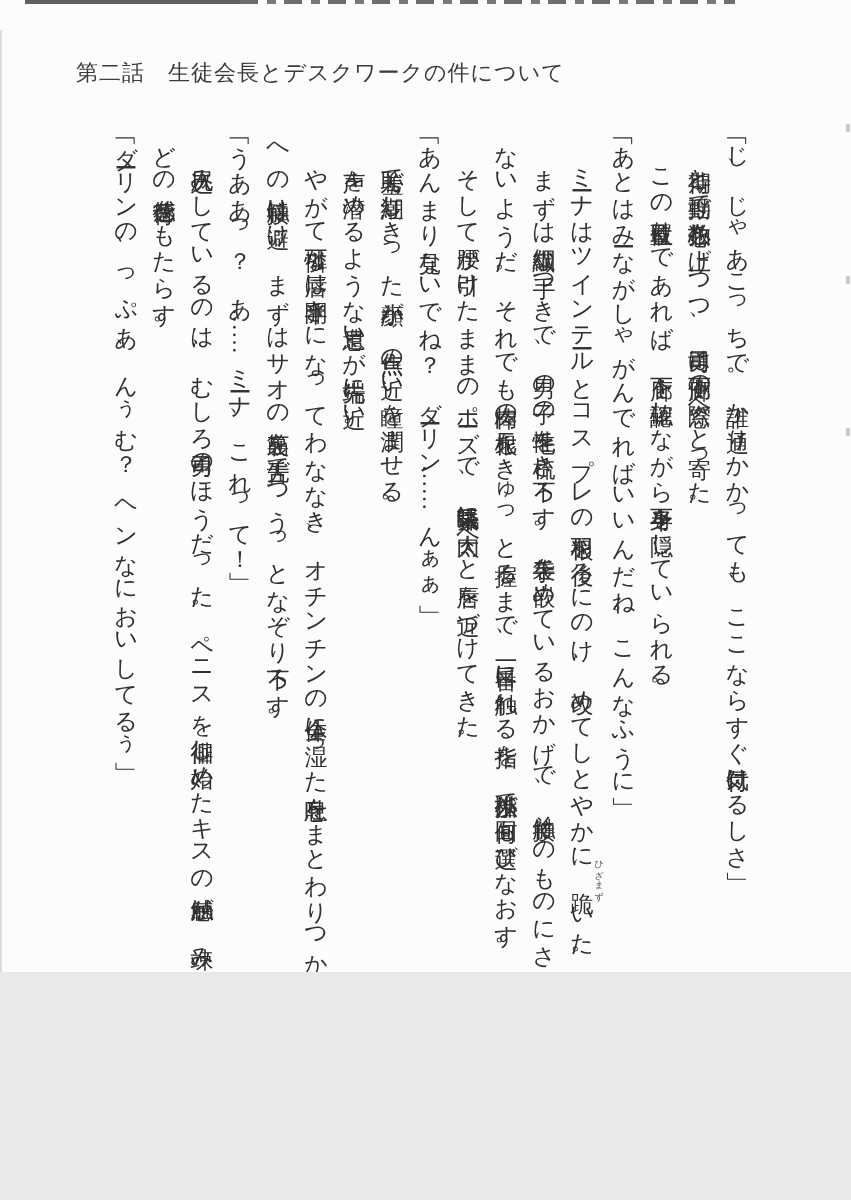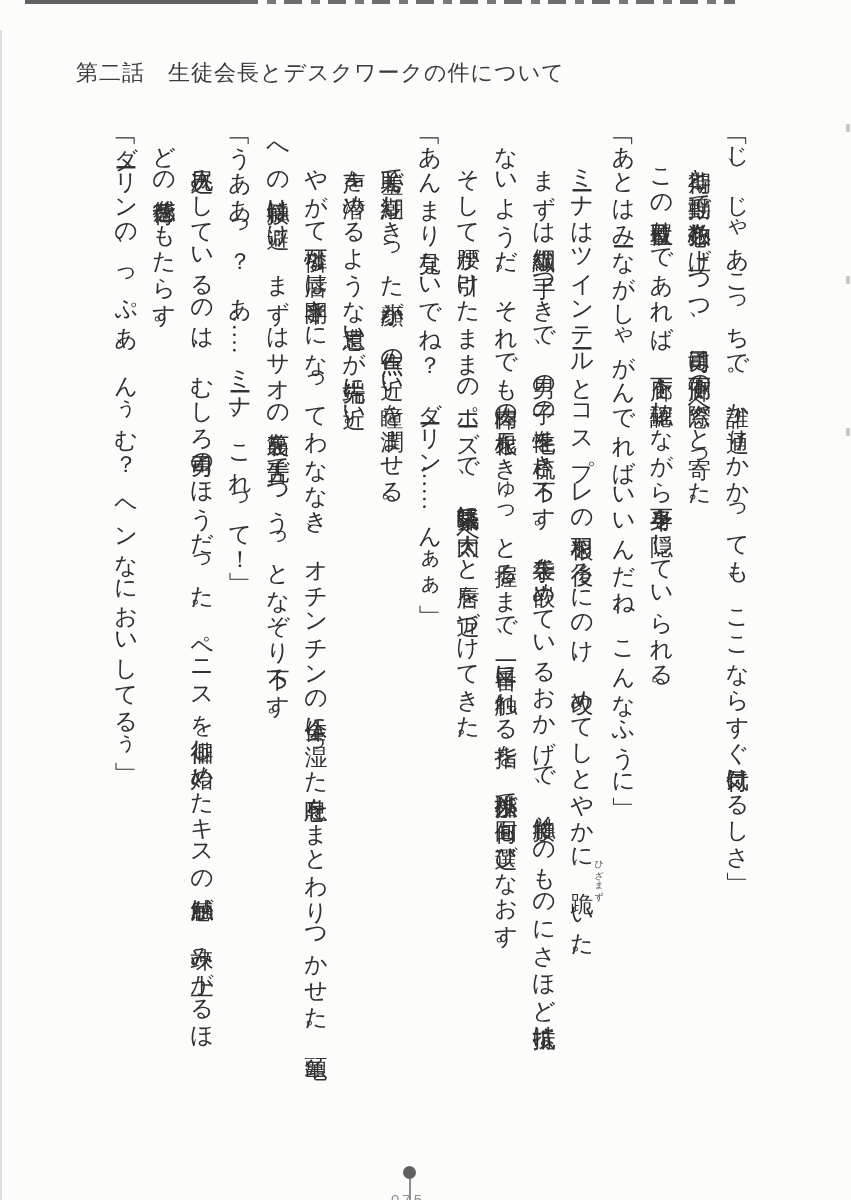--- a/index.html
+++ b/index.html
@@ -1,17 +1,17 @@
 <!DOCTYPE html>
 <html><head>
 <meta charset="utf-8">
 <style>
   html,body { margin:0; padding:0; background:#e9e9e9; }
   .page {
-    position:relative; width:851px; height:1200px;
+    position:relative; width:851px; height:972px;
     background:#fcfcfb; overflow:hidden;
     font-family:"Liberation Serif","DejaVu Serif",serif;
     color:#2f2f2f;
   }
   
   .top-artifact-a {
     position:absolute; left:25px; top:0; width:215px; height:4px;
     background:#454545; opacity:.85;
   }
   .top-artifact-b {

